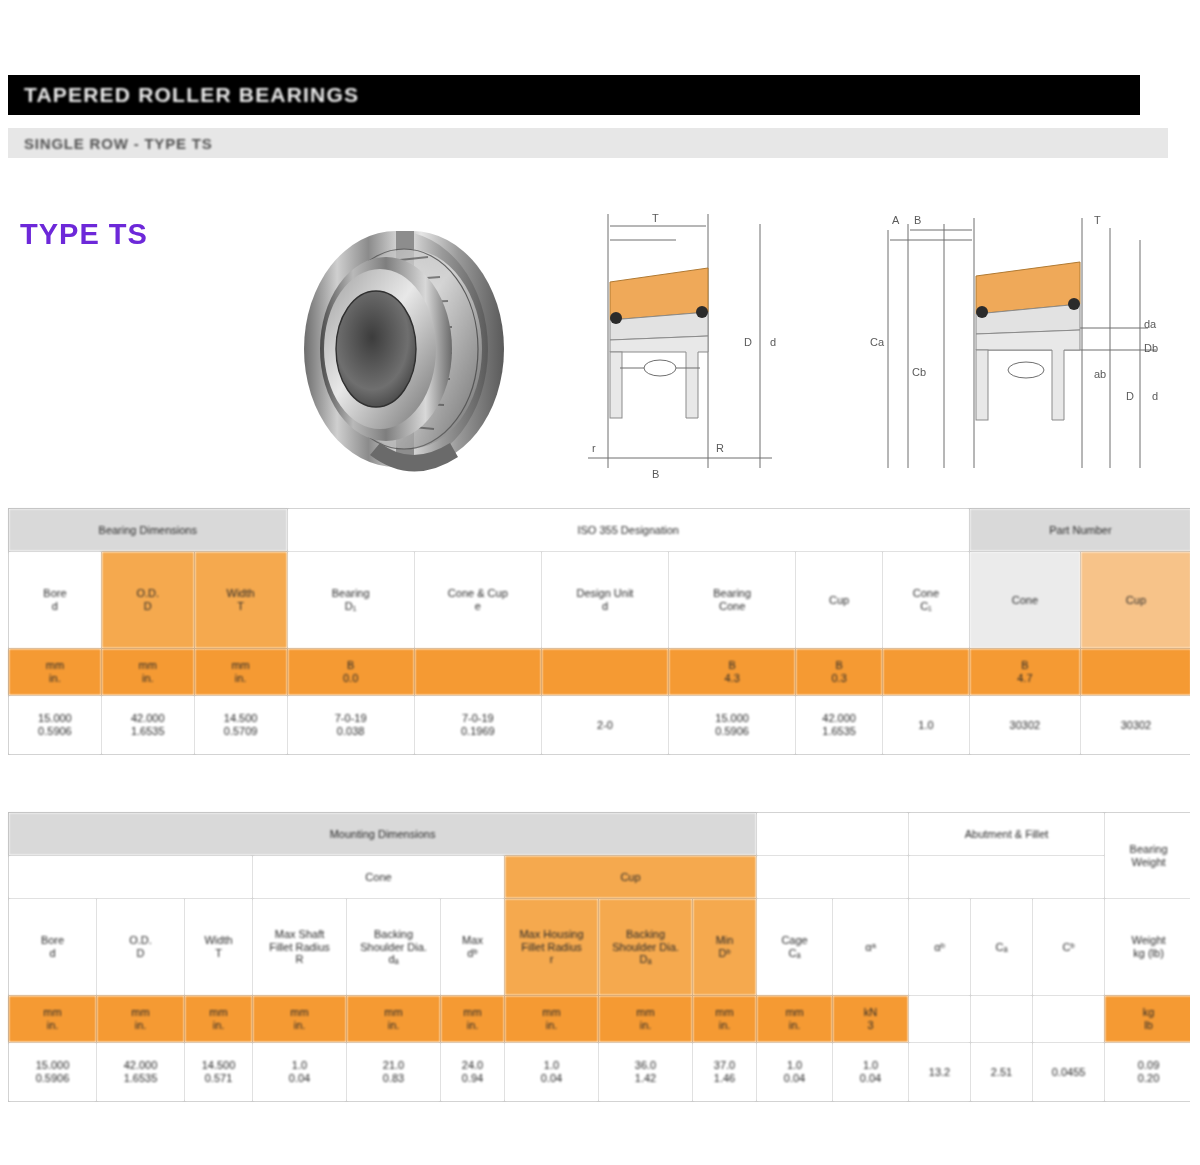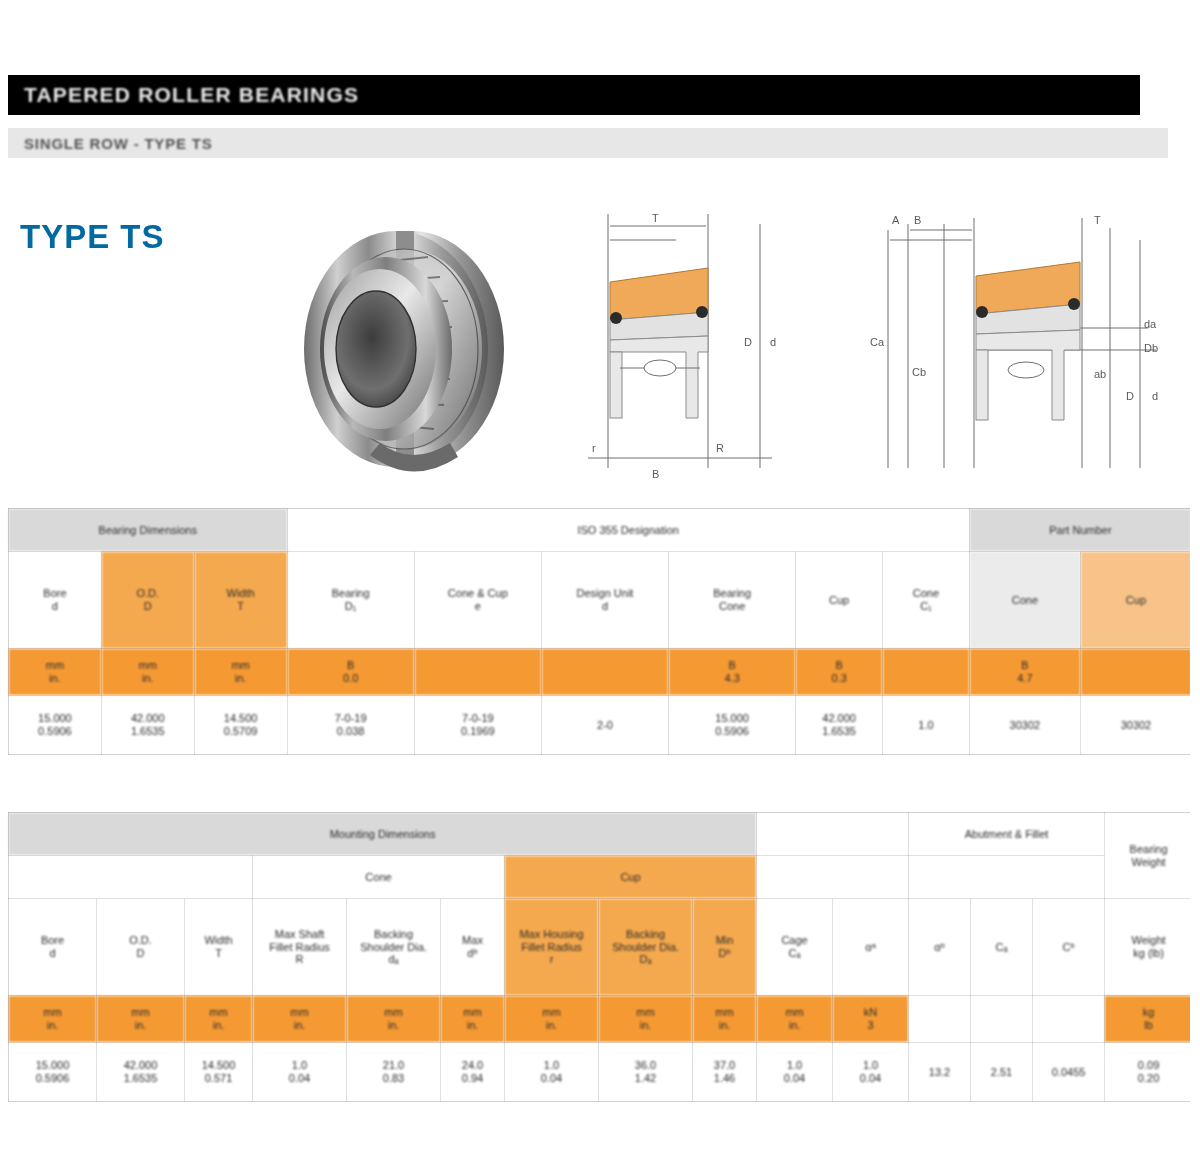--- a/index.html
+++ b/index.html
@@ -72,24 +72,24 @@
     margin-left: 16px;
     filter: blur(1.2px);
     opacity: .85;
   }
 
   
   .type-label {
     position: absolute;
     left: 20px;
     top: 218px;
-    font-size: 33px;
+    font-size: 29px;
     font-weight: bold;
     letter-spacing: 1px;
-    color: #0369a1;
+    color: #6d28d9;
   }
 
   
   .bearing-photo {
     position: absolute;
     left: 288px;
     top: 205px;
     width: 240px;
     height: 290px;
   }

